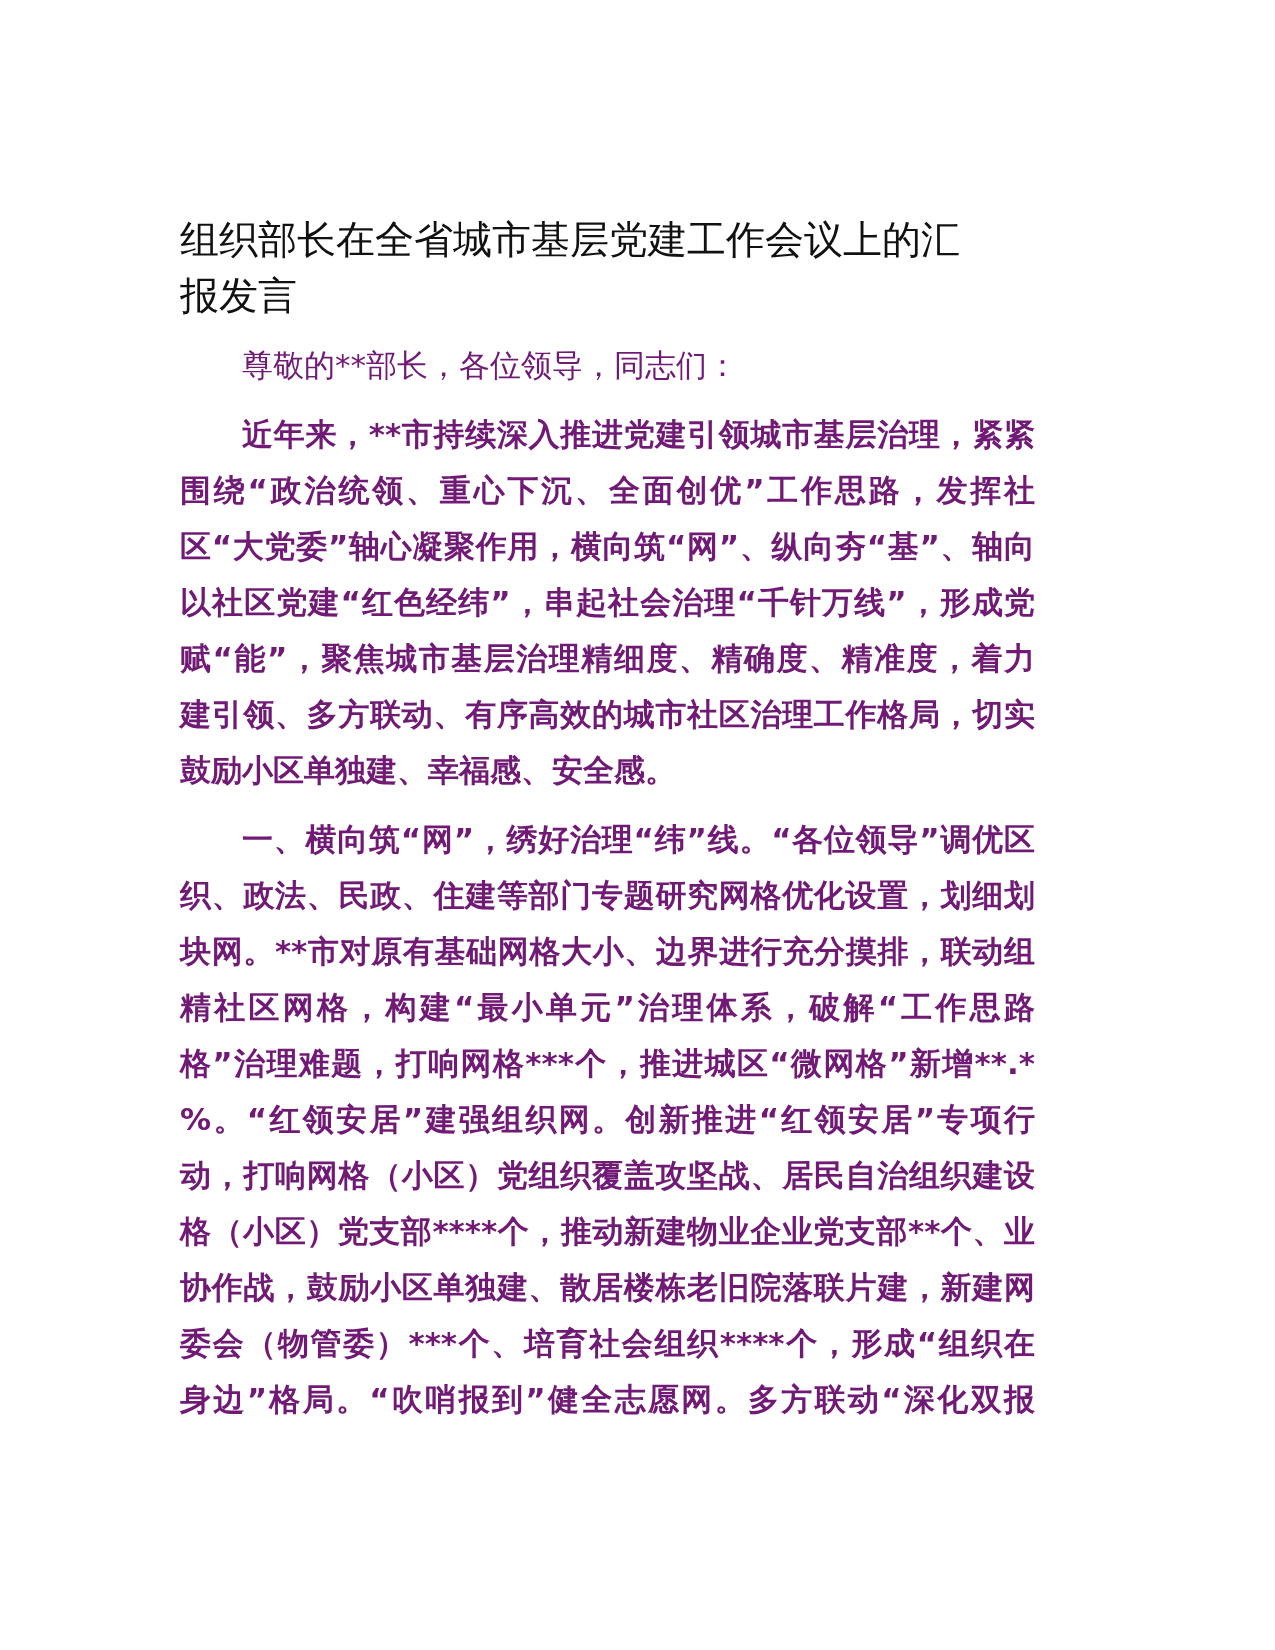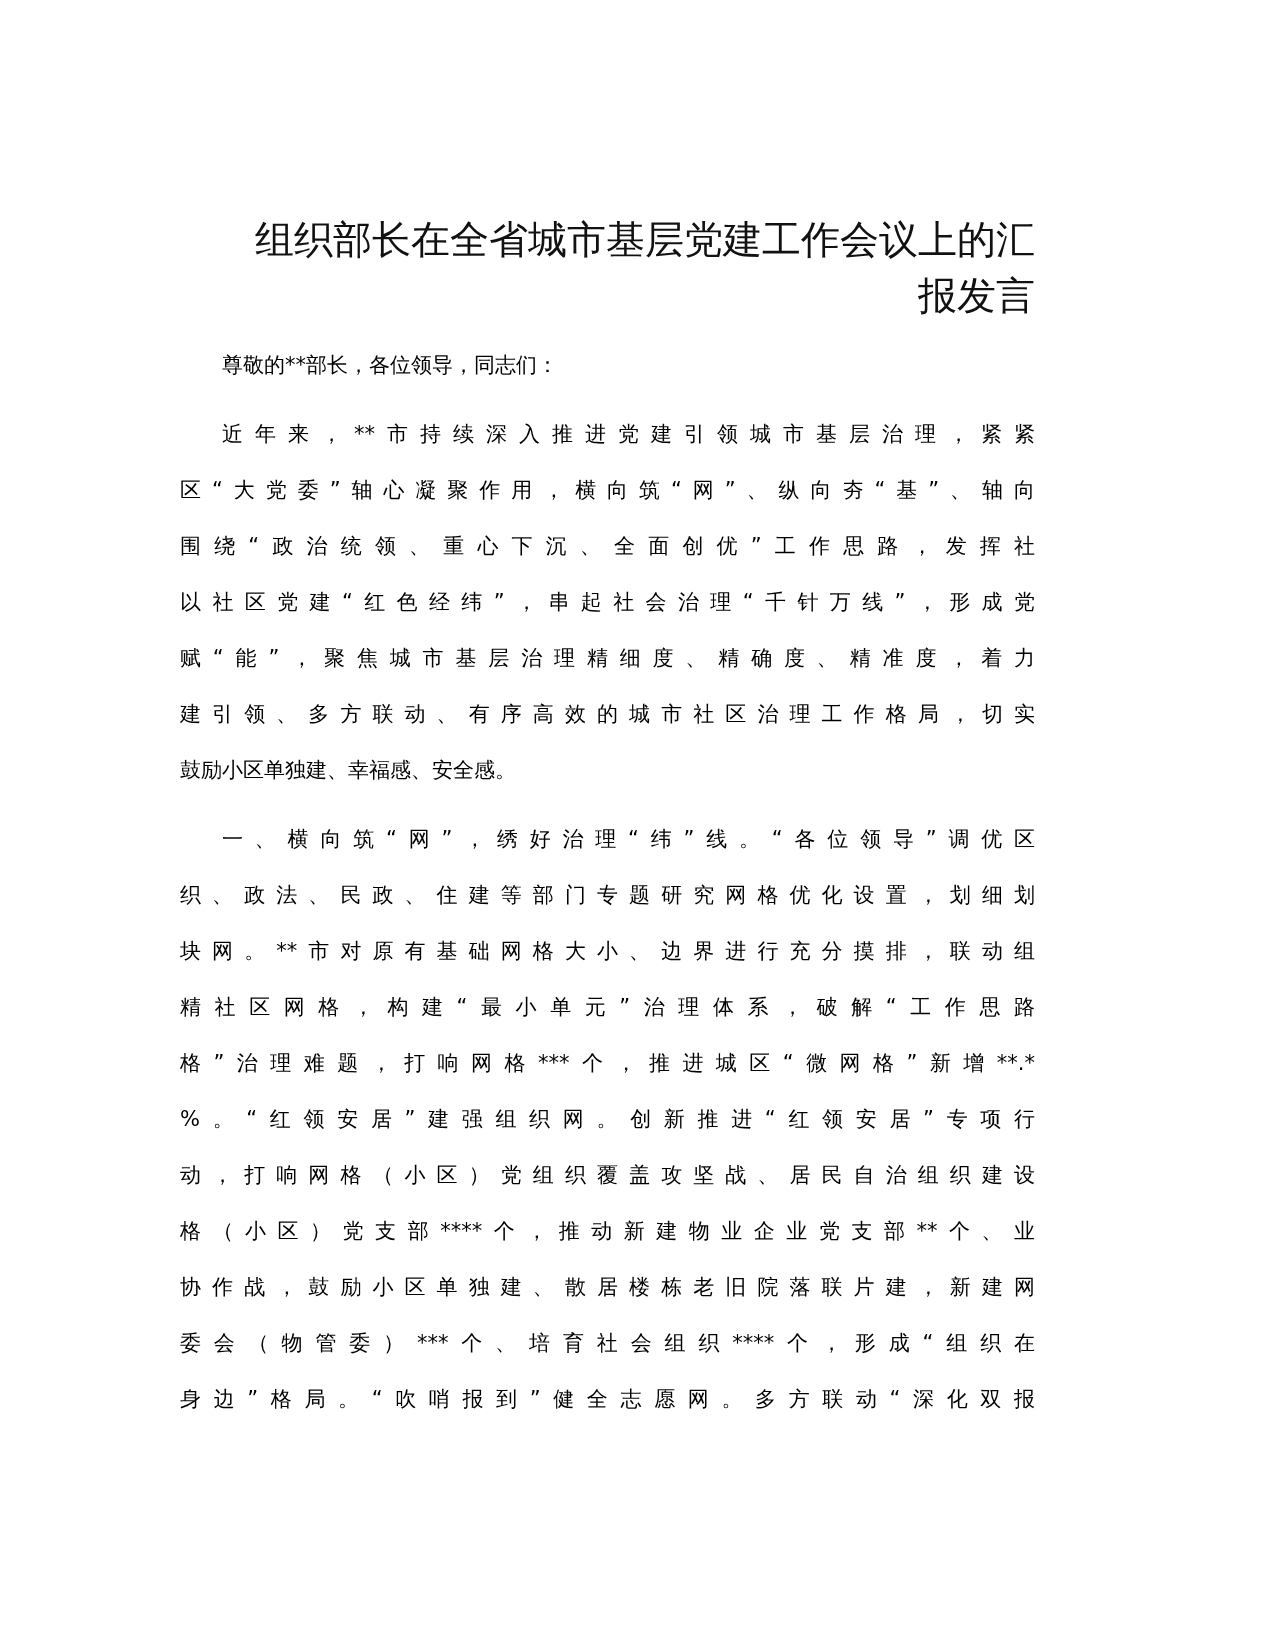--- a/index.html
+++ b/index.html
@@ -21,45 +21,46 @@
       top: 0;
       width: 1275px;
       height: 1650px;
       background: #ffffff;
     }
     .title {
       position: absolute;
       left: 180px;
       top: 212px;
       width: 855px;
-      text-align: right;
+      text-align: left;
       font-size: 39px;
       line-height: 56px;
       letter-spacing: 0px;
       margin: 0;
       font-weight: normal;
       color: #111111;
     }
     .body-text {
       position: absolute;
       left: 180px;
       top: 337px;
       width: 855px;
     }
     .para {
       margin: 0 0 0 0;
-      font-size: 21px;
+      font-size: 31px;
       line-height: 56px;
       text-indent: 2em;
       text-align: justify;
-      color: #000000;
+      color: #701a75;
       word-break: break-all;
     }
     .para + .para {
       margin-top: 13px;
+      font-weight: bold;
     }
     .line {
       display: block;
       text-align: justify;
       text-align-last: justify;
       white-space: nowrap;
     }
     .line.last {
       text-align-last: left;
     }
@@ -73,22 +74,22 @@
     <span class="title-line">报发言</span>
   </h1>
 
   <div class="body-text">
     <p class="para">
       <span class="line last">尊敬的**部长，各位领导，同志们：</span>
     </p>
 
     <p class="para">
       <span class="line">近年来，**市持续深入推进党建引领城市基层治理，紧紧</span>
+      <span class="line" style="text-indent:0">围绕“政治统领、重心下沉、全面创优”工作思路，发挥社</span>
       <span class="line" style="text-indent:0">区“大党委”轴心凝聚作用，横向筑“网”、纵向夯“基”、轴向</span>
-      <span class="line" style="text-indent:0">围绕“政治统领、重心下沉、全面创优”工作思路，发挥社</span>
       <span class="line" style="text-indent:0">以社区党建“红色经纬”，串起社会治理“千针万线”，形成党</span>
       <span class="line" style="text-indent:0">赋“能”，聚焦城市基层治理精细度、精确度、精准度，着力</span>
       <span class="line" style="text-indent:0">建引领、多方联动、有序高效的城市社区治理工作格局，切实</span>
       <span class="line last" style="text-indent:0">鼓励小区单独建、幸福感、安全感。</span>
     </p>
 
     <p class="para">
       <span class="line">一、横向筑“网”，绣好治理“纬”线。“各位领导”调优区</span>
       <span class="line" style="text-indent:0">织、政法、民政、住建等部门专题研究网格优化设置，划细划</span>
       <span class="line" style="text-indent:0">块网。**市对原有基础网格大小、边界进行充分摸排，联动组</span>

